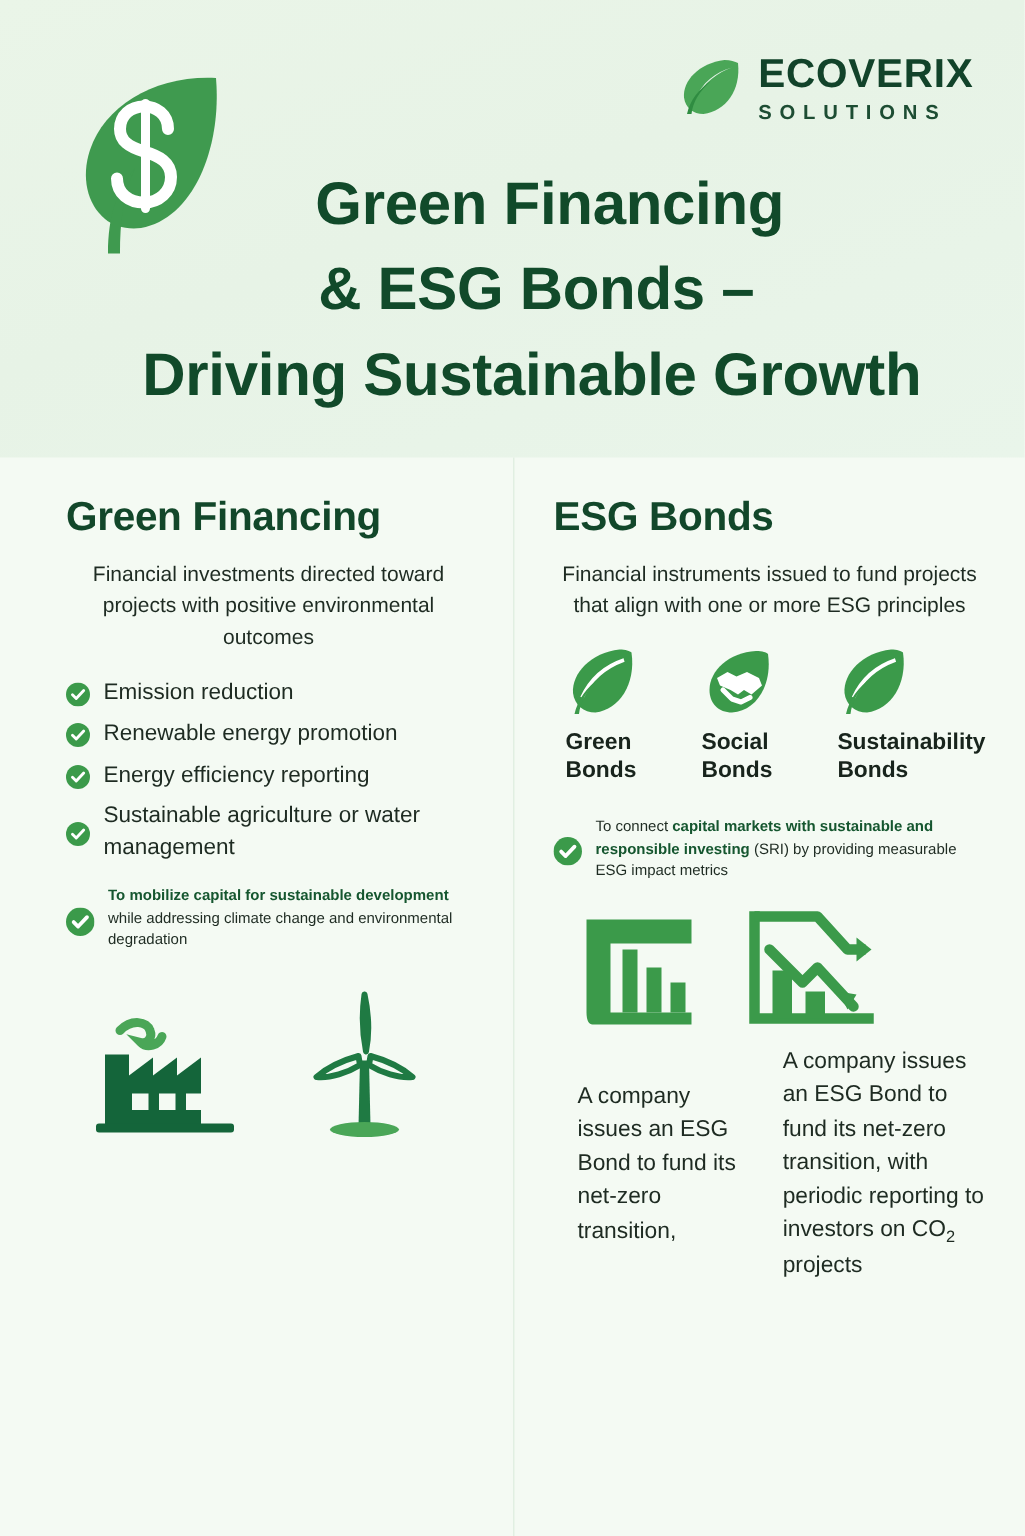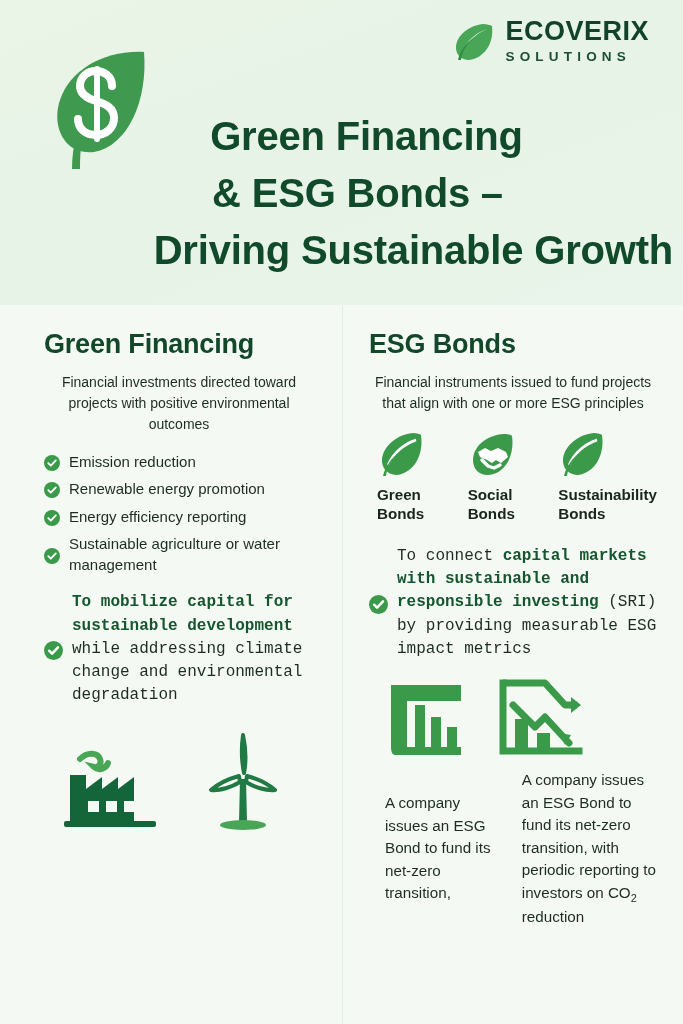--- a/index.html
+++ b/index.html
@@ -31,23 +31,23 @@
   .leaf-dollar {
     position: absolute;
     left: 44px;
     top: 38px;
     width: 108px;
     height: 135px;
   }
   .brand {
     position: absolute;
     right: 34px;
-    top: 18px;
-    display: flex;
-    align-items: flex-end;
+    top: 36px;
+    display: flex;
+    align-items: flex-start;
     gap: 9px;
   }
   .brand-leaf { width: 44px; height: 44px; display:block; }
   .brand-text { display: flex; flex-direction: column; line-height: 1; }
   .brand-name {
     font-size: 27px;
     font-weight: bold;
     letter-spacing: 0.5px;
     color: #12432a;
   }
@@ -69,21 +69,21 @@
     font-weight: bold;
     line-height: 1.42;
     letter-spacing: -0.2px;
     padding-left: 36px;
     padding-right: 10px;
     box-sizing: border-box;
   }
   .title-line { display: block; white-space: nowrap; }
   .title-line.l1 { margin-left: 24px; }
   .title-line.l2 { margin-left: 6px; }
-  .title-line.l3 { margin-left: 0px; text-align: right; }
+  .title-line.l3 { margin-left: 0px; }
 
   
   .body {
     position: relative;
     width: 683px;
     height: 719px;
     display: flex;
   }
   .col {
     position: relative;
@@ -121,21 +121,21 @@
     color: #1e2b22;
   }
   .check {
     flex: none;
     width: 16px; height: 16px;
     margin-top: 3px;
   }
   .check-lg { width: 19px; height: 19px; margin-top: 2px; }
 
   .highlight-item { margin-top: 16px; }
-  .highlight-item .txt { font-size: 16px; line-height: 1.45; font-family: Liberation Mono, monospace; }
+  .highlight-item .txt { font-size: 10px; line-height: 1.45; }
   .hl { font-weight: bold; color: #15562f; }
 
   
   .bond-row {
     display: flex;
     gap: 0;
     margin: 16px 0 22px 0;
   }
   .bond-cell { width: 95px; text-align: left; }
   .bond-cell.c1 { padding-left: 8px; }
@@ -354,19 +354,19 @@
           <path d="M18 28 l22 22 l10 -10 l24 26" fill="none" stroke="#3b9a4a" stroke-width="7" stroke-linejoin="round" stroke-linecap="round"></path>
           <path d="M64 56 l12 2 l-6 10 Z" fill="#3b9a4a"></path>
           <rect x="20" y="42" width="13" height="32" fill="#3b9a4a"></rect>
           <rect x="42" y="56" width="13" height="18" fill="#3b9a4a"></rect>
         </svg>
       </div>
 
       <div class="cap-row">
         <div class="cap-col">A company issues an ESG Bond to fund its net-zero transition,</div>
         <div class="cap-col wide">
-          <span>A company issues an ESG Bond to fund its net-zero transition, with periodic reporting to investors on CO</span><sub>2</sub><span> reduction</span>
+          <span>A company issues an ESG Bond to fund its net-zero transition, with periodic reporting to investors on CO</span><sub>2</sub><span> projects</span>
         </div>
       </div>
     </div>
 
   </div>
 </div>
 
 </body></html>

